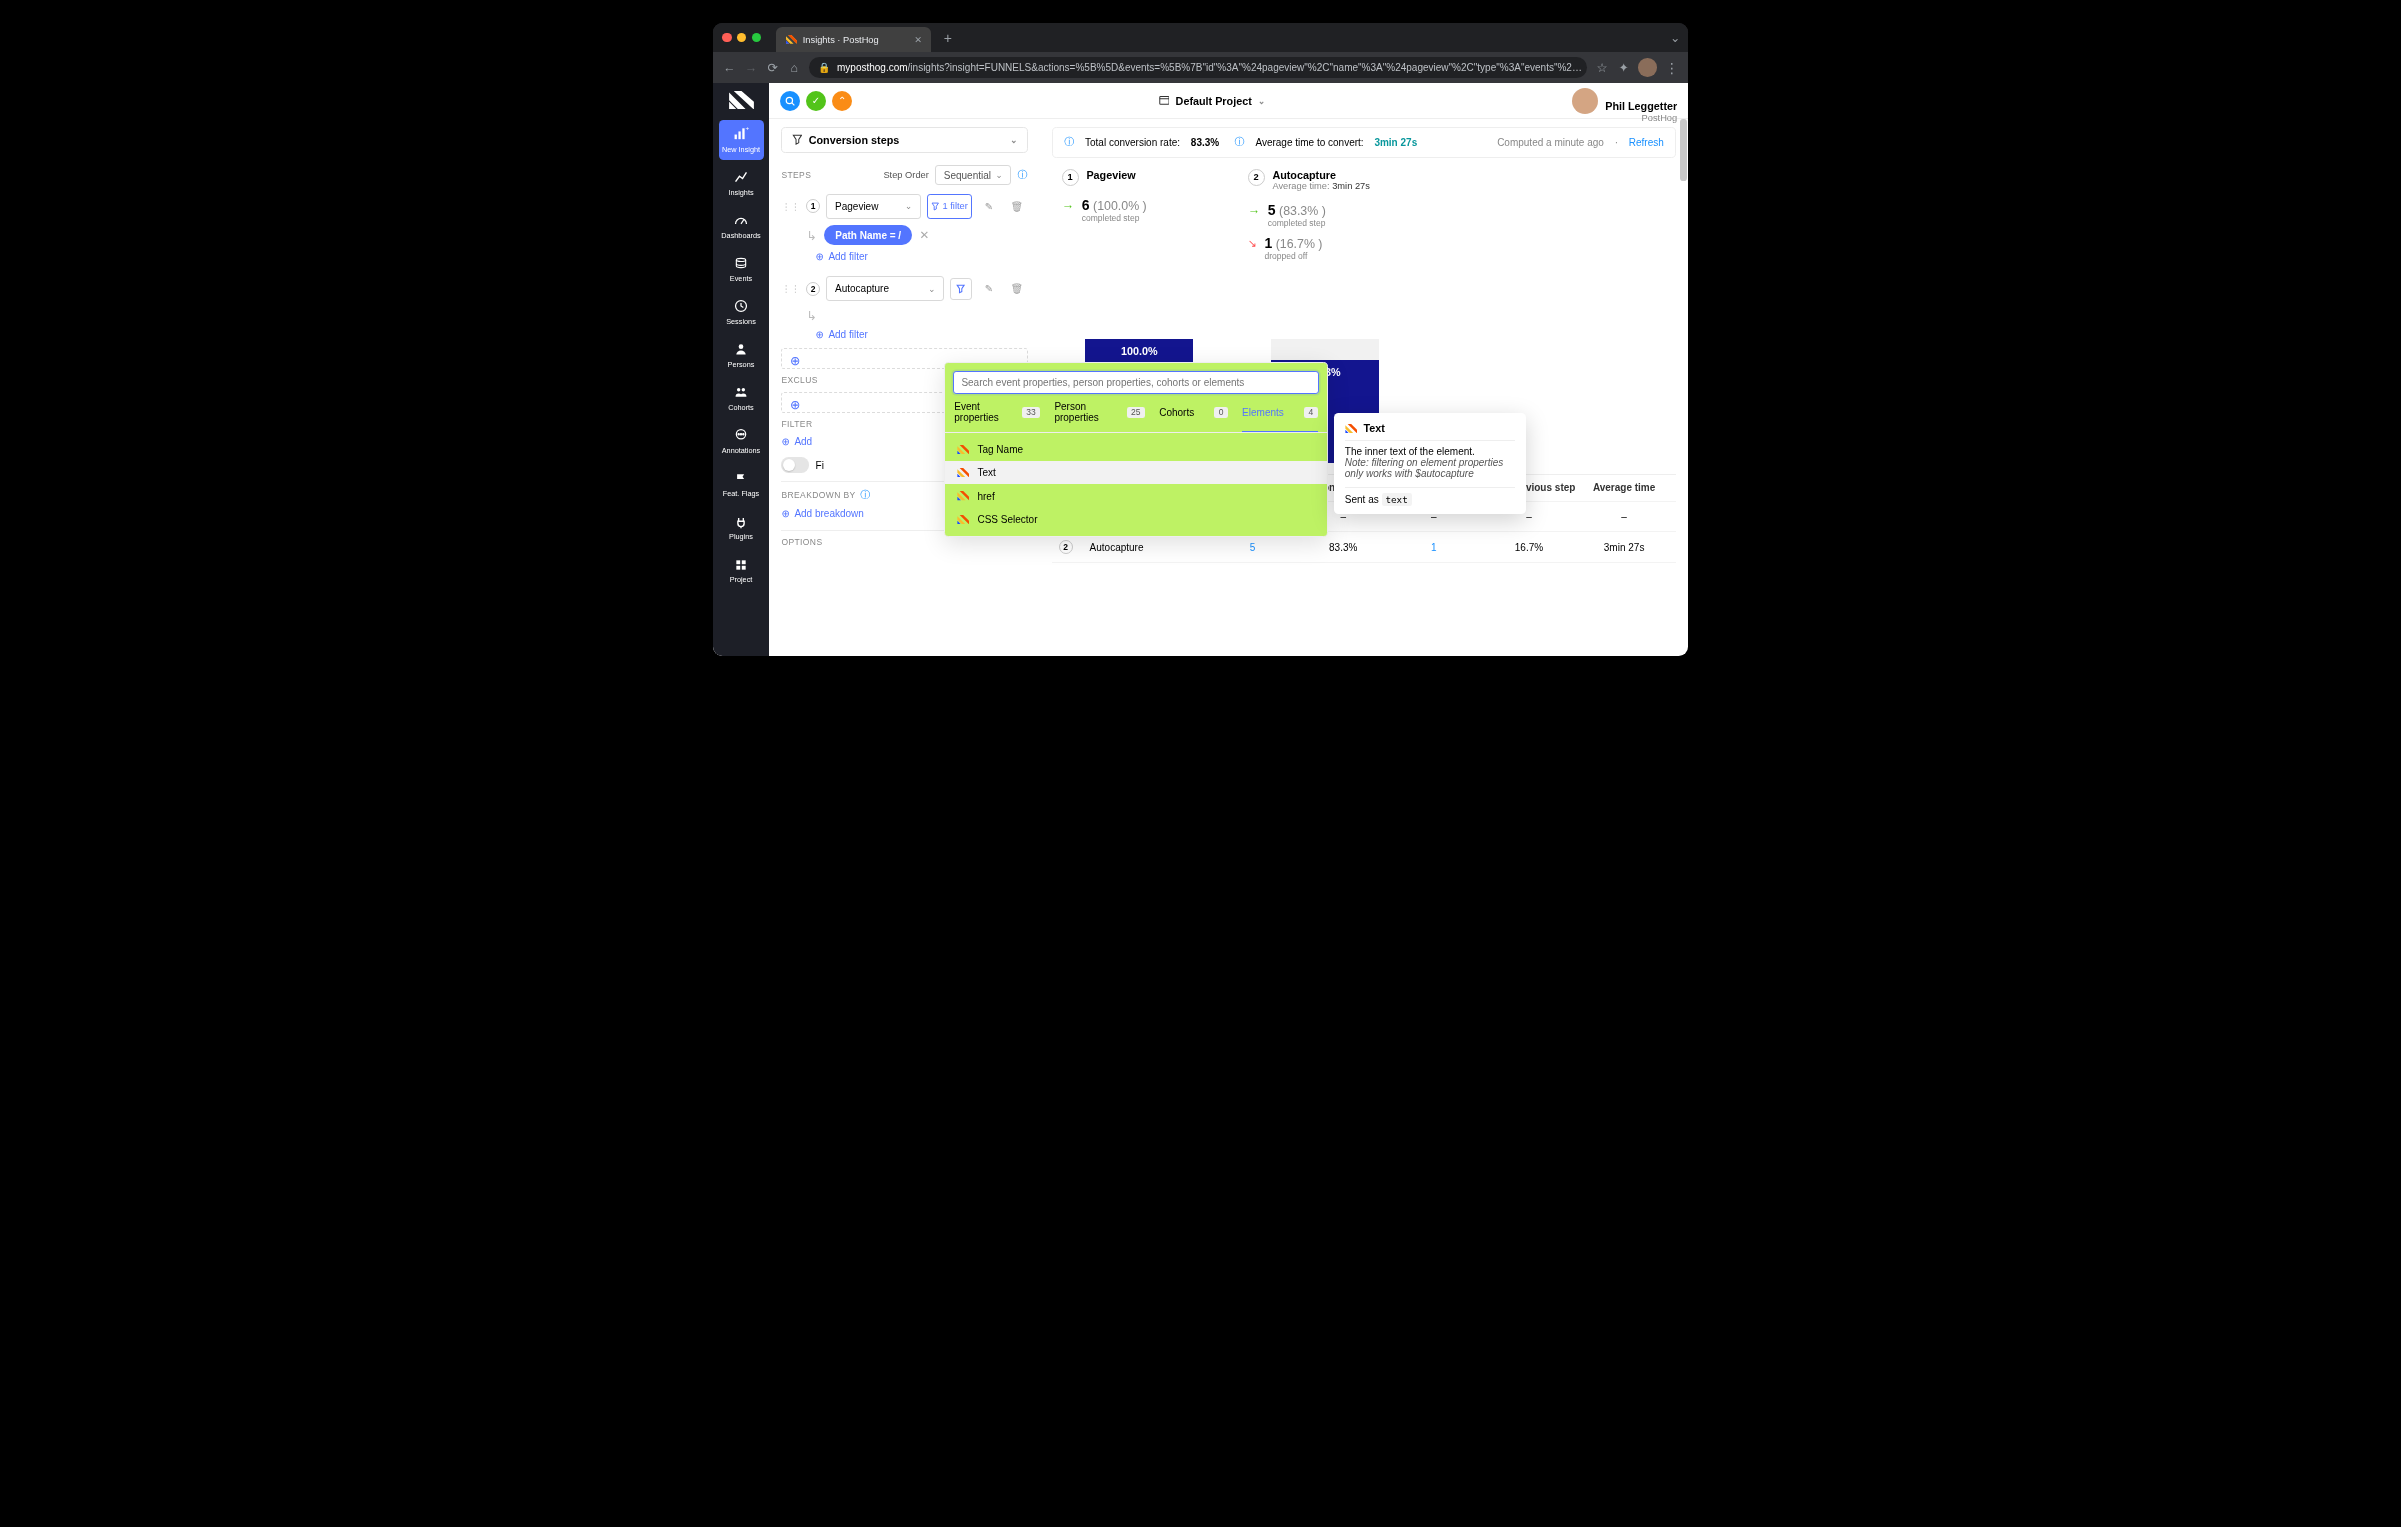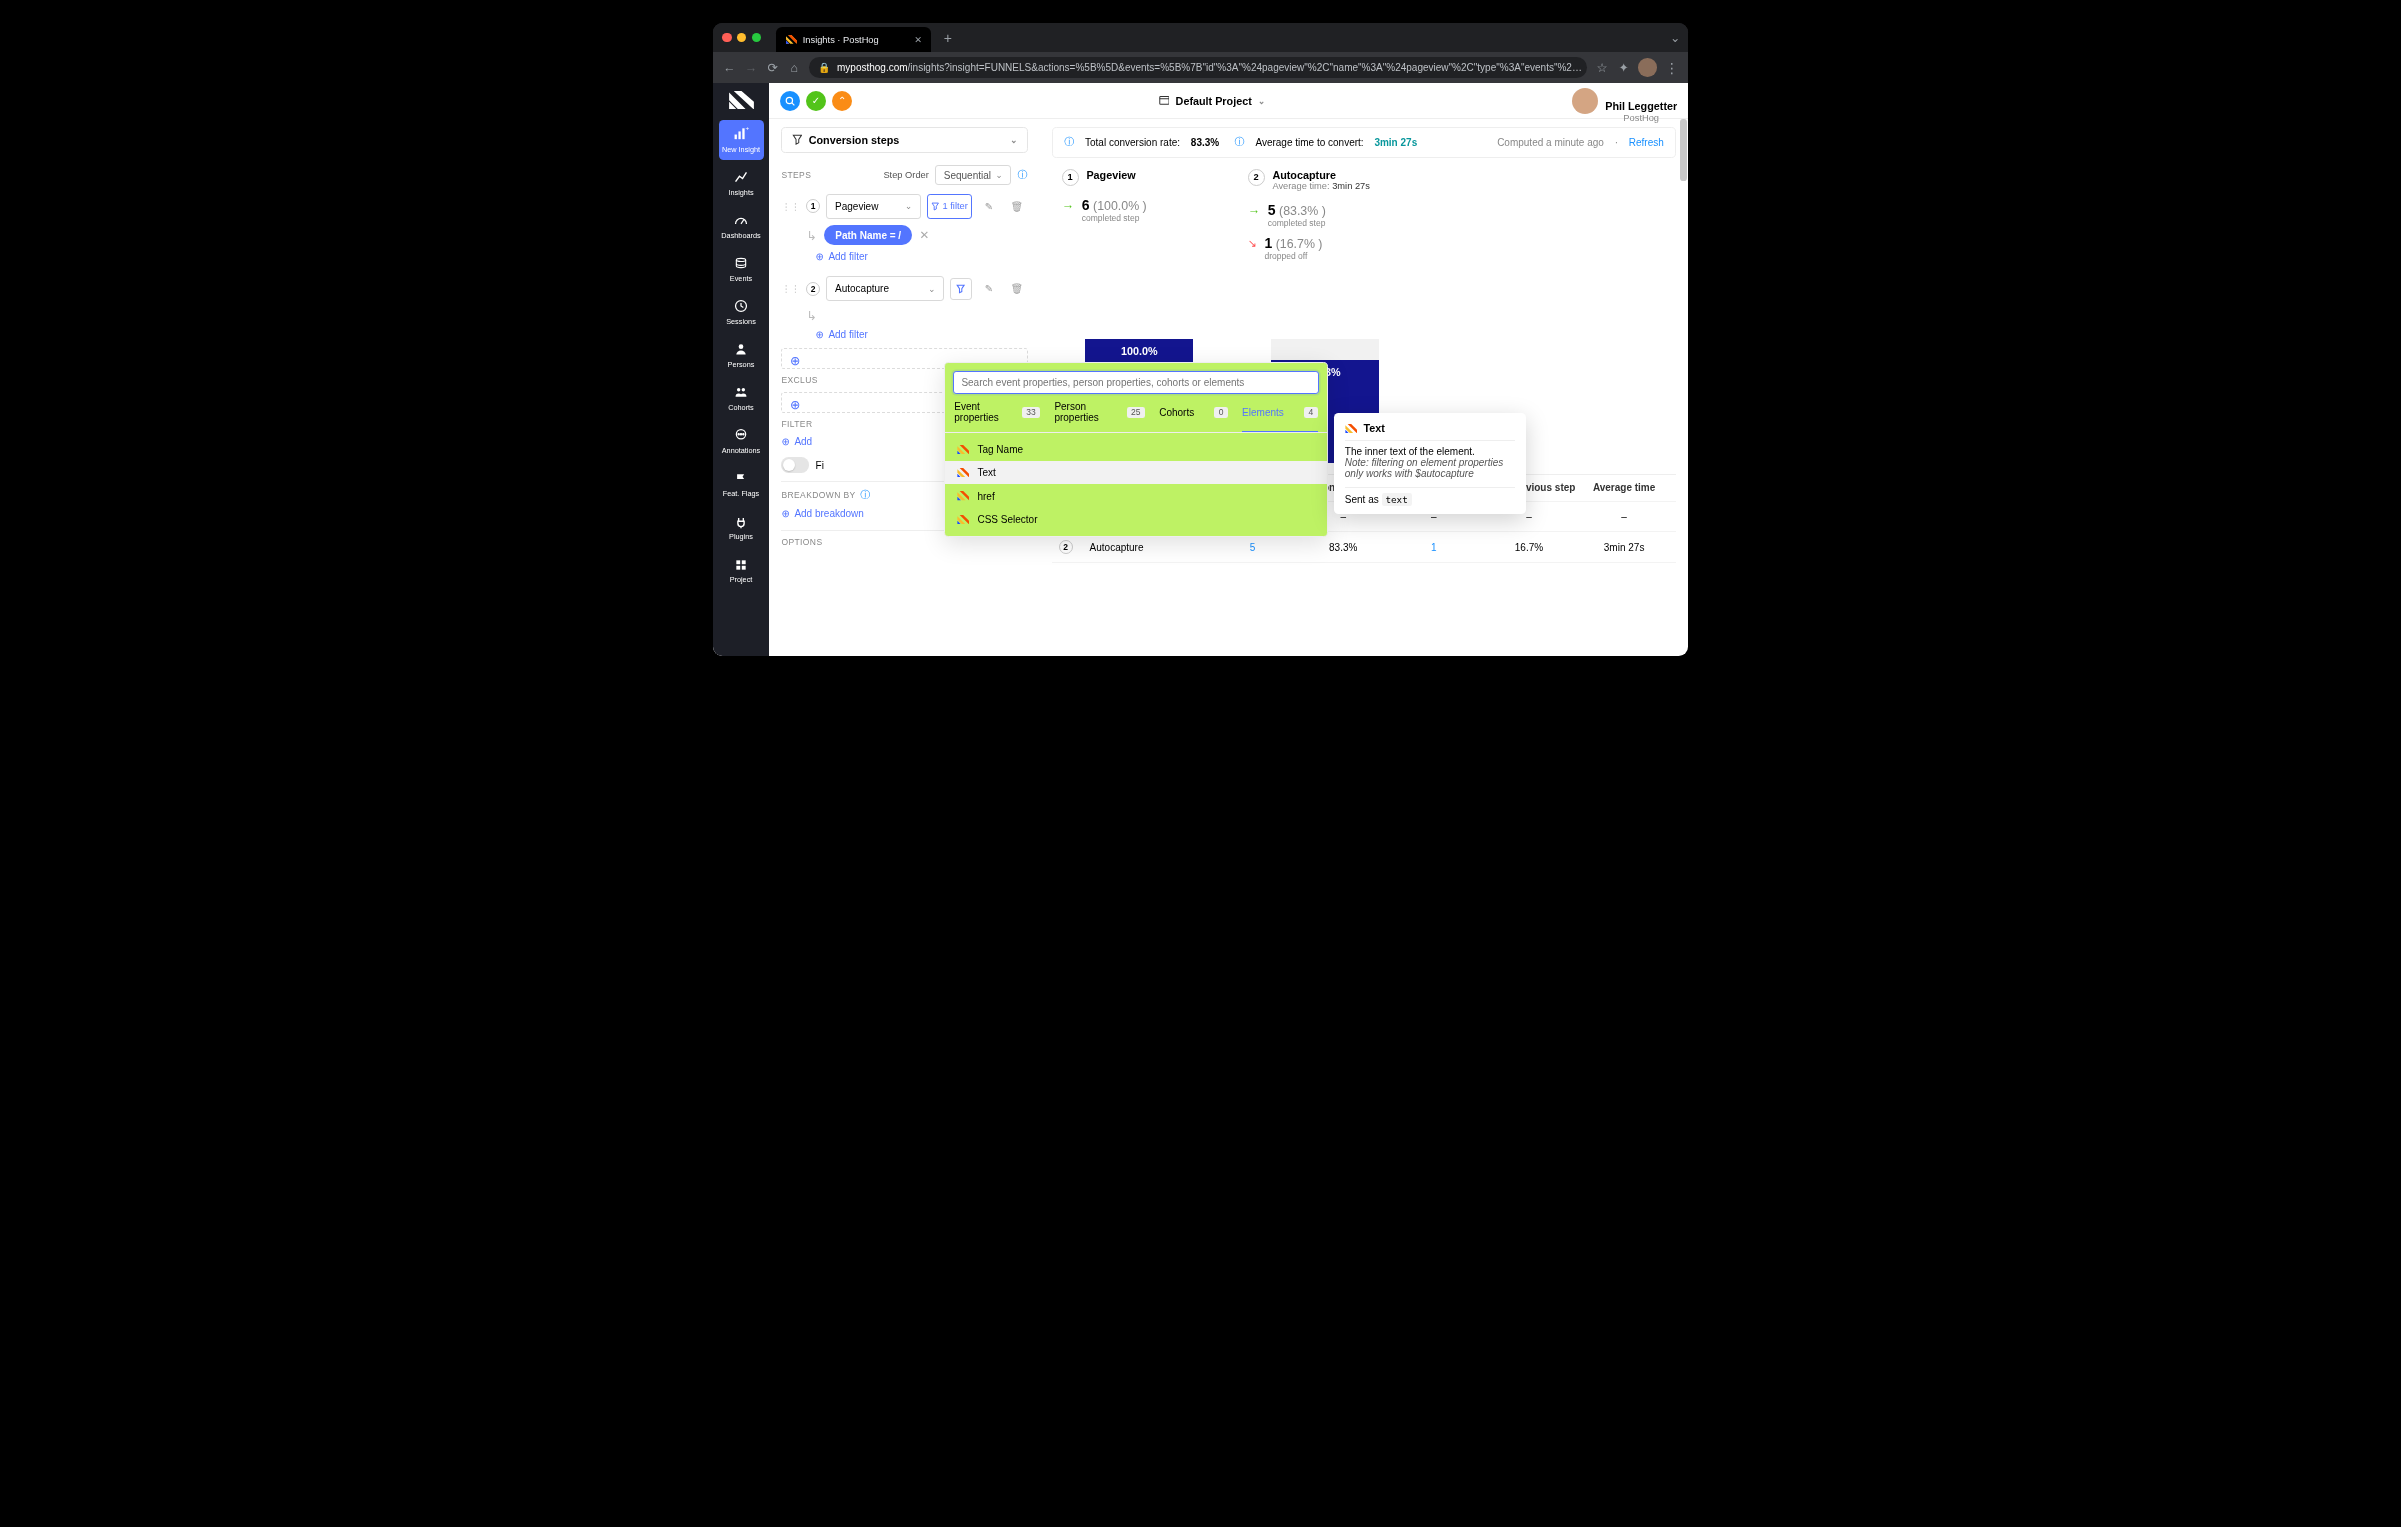--- a/index.html
+++ b/index.html
@@ -3,21 +3,21 @@
 <meta charset="utf-8">
 <style>
   * { box-sizing: border-box; margin: 0; padding: 0; font-family: -apple-system, BlinkMacSystemFont, "Segoe UI", Helvetica, Arial, sans-serif; }
   body { background: #000; display:flex; align-items:flex-start; justify-content:center; padding:23px 39px; }
   .window { width:975px; background:#2a2a2e; border-radius:9.3px; overflow:hidden; box-shadow:0 15.5px 46px rgba(0,0,0,0.5); }
   
   .tabbar { display:flex; align-items:center; height:29px; background:#202124; padding-left:9.3px; gap:6.2px; }
   .dots { display:flex; gap:5.4px; margin-right:9.3px; }
   .dot { width:9.3px; height:9.3px; border-radius:50%; }
   .dot.r { background:#ff5f56; } .dot.y { background:#ffbd2e; } .dot.g { background:#27c93f; }
-  .tab { background:#000000; height:25px; margin-top:4.6px; border-radius:6.2px 6.2px 0 0; display:flex; align-items:center; padding:0 9.3px; gap:6.2px; font-size:9.3px; color:#e8eaed; width:155px; }
+  .tab { background:#404040; height:25px; margin-top:4.6px; border-radius:6.2px 6.2px 0 0; display:flex; align-items:center; padding:0 9.3px; gap:6.2px; font-size:9.3px; color:#e8eaed; width:155px; }
   .tab .close { margin-left:auto; color:#9aa0a6; cursor:pointer; }
   .newtab { color:#9aa0a6; font-size:14px; padding:0 6.2px; cursor:pointer; }
   .ph-mini-logo { width:10.8px; height:10.8px; }
   .addressbar { display:flex; align-items:center; background:#35363a; height:31px; padding:0 9.3px; gap:7.7px; }
   .nav-icon { color:#9aa0a6; width:14px; text-align:center; cursor:pointer; }
   .url { flex:1; background:#202124; border-radius:15.5px; height:21.7px; display:flex; align-items:center; padding:0 9.3px; color:#bdc1c6; font-size:10px; overflow:hidden; white-space:nowrap; }
   .url .domain { color:#fff; }
   .avatar-sm { width:18.6px; height:18.6px; border-radius:50%; background:#8a6d5a; }
   .kebab { color:#9aa0a6; font-size:14px; cursor:pointer; }
   .chevron-tab { margin-left:auto; color:#9aa0a6; padding:0 7.7px; }
@@ -30,21 +30,21 @@
   .side-item.active { background:#5375ff; }
   .side-ico { width:15.5px; height:15.5px; display:flex; align-items:center; justify-content:center; }
   .content { flex:1; display:flex; flex-direction:column; overflow:hidden; }
   .content-scroll { flex:1; overflow:hidden; position:relative; }
   .topbar { height:36px; border-bottom:0.8px solid #eee; display:flex; align-items:center; padding:0 10.8px; gap:6.2px; }
   .ticon { width:20px; height:20px; border-radius:50%; display:flex; align-items:center; justify-content:center; color:#fff; font-size:10px; cursor:pointer; }
   .ticon.blue { background:#1890ff; } .ticon.green { background:#52c41a; } .ticon.orange { background:#fa8c16; }
   .projsel { margin:0 auto; display:flex; align-items:center; gap:6.2px; font-size:10.8px; font-weight:600; cursor:pointer; }
   .user { display:flex; align-items:center; gap:7.7px; }
   .user-avatar { width:26px; height:26px; border-radius:50%; background:#d4a583; }
-  .user-text { text-align:center; line-height:1.2;margin-top:23px; }
+  .user-text { text-align:right; line-height:1.2;margin-top:23px; }
   .user-name { font-weight:700; font-size:10.8px; }
   .user-org { font-size:9.3px; color:#888; }
 
   .main { display:flex; height:100%; }
   .leftpane { width:271px; padding:7.7px 12.4px; overflow:hidden; }
   .rightpane { flex:1; padding:7.7px 12.4px; overflow:hidden; position:relative; }
 
   .accordion { border:0.8px solid #e5e5e5; border-radius:4.6px; padding:6.2px 9.3px; display:flex; align-items:center; gap:6.2px; font-weight:700; font-size:10.8px; margin-bottom:10.8px; cursor:pointer; }
   .section-label { font-size:8.5px; letter-spacing:0.4px; color:#888; font-weight:400; margin:6.2px 0; }
   .steps-head { display:flex; align-items:center; justify-content:space-between; margin-bottom:7.7px; }

